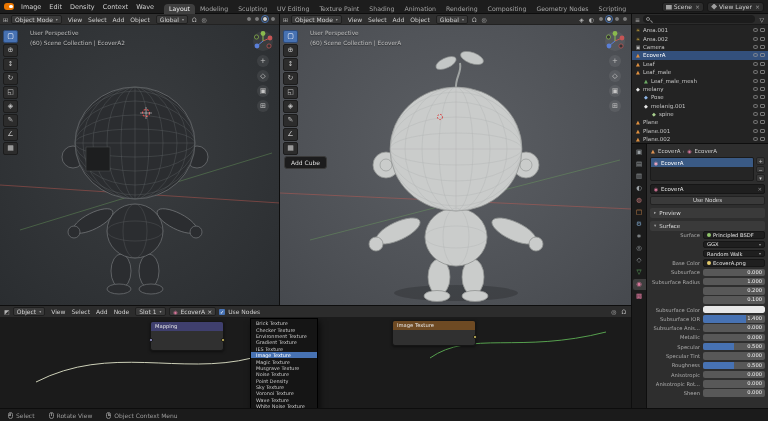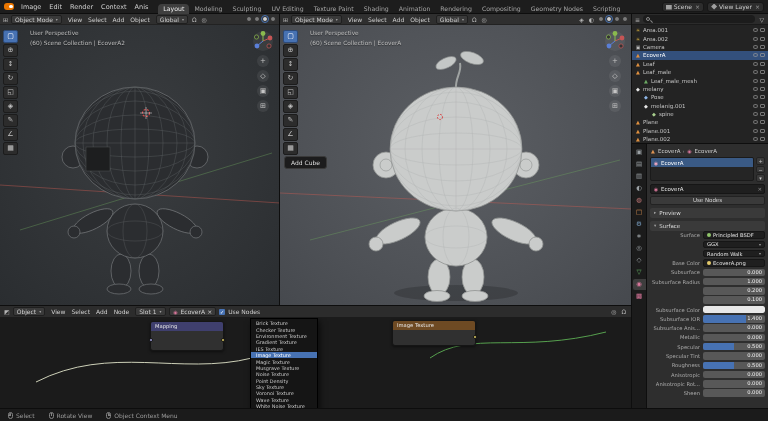--- a/index.html
+++ b/index.html
@@ -131,23 +131,23 @@
 <body>
 
 <div class="app">
 
   <header class="topbar">
     <span class="blender-logo"></span>
     <nav class="menus">
 
     <span class="menu-item">Image</span>
         <span class="menu-item">Edit</span>
-        <span class="menu-item">Render</span>
+        <span class="menu-item">Density</span>
         <span class="menu-item">Context</span>
-        <span class="menu-item">Anis</span>
+        <span class="menu-item">Wave</span>
       </nav>
     <nav class="ws-tabs">
 
     <span class="ws-tab" data-active="true">Layout</span>
         <span class="ws-tab">Modeling</span>
         <span class="ws-tab">Sculpting</span>
         <span class="ws-tab">UV Editing</span>
         <span class="ws-tab">Texture Paint</span>
         <span class="ws-tab">Shading</span>
         <span class="ws-tab">Animation</span>

